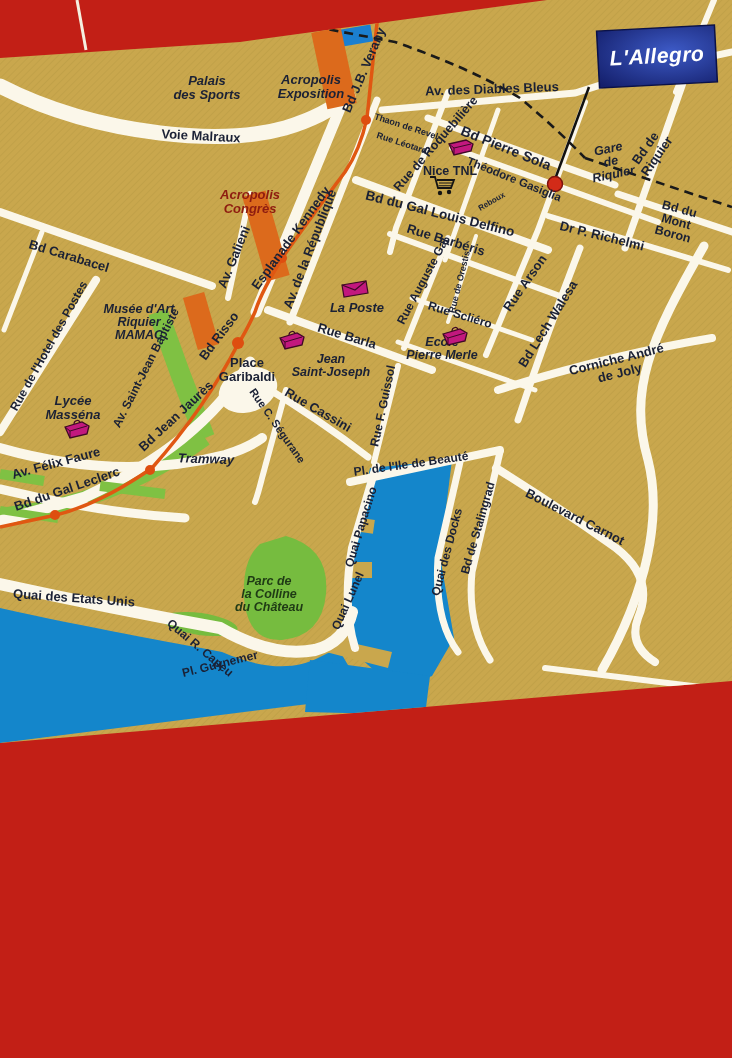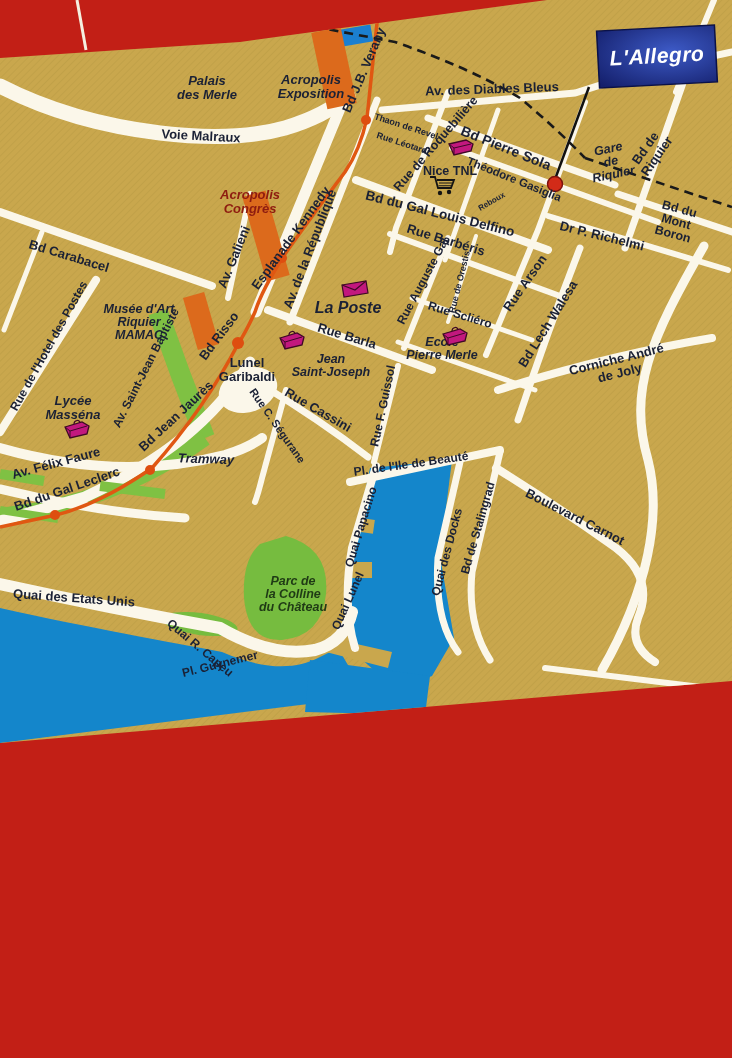--- a/index.html
+++ b/index.html
@@ -179,40 +179,40 @@
       <div class="lbl street" style="left: 411px; top: 464px; font-size: 12px; transform: translate(-50%, -50%) rotate(-8deg);">Pl. de l'Ile de Beauté</div>
       <div class="lbl street" style="left: 361px; top: 527px; font-size: 12px; transform: translate(-50%, -50%) rotate(-73deg);">Quai Papacino</div>
       <div class="lbl street" style="left: 348px; top: 601px; font-size: 12px; transform: translate(-50%, -50%) rotate(-66deg);">Quai Lunel</div>
       <div class="lbl street" style="left: 447px; top: 552px; font-size: 12px; transform: translate(-50%, -50%) rotate(-75deg);">Quai des Docks</div>
       <div class="lbl street" style="left: 478px; top: 528px; font-size: 12px; transform: translate(-50%, -50%) rotate(-74deg);">Bd de Stalingrad</div>
       <div class="lbl street" style="left: 74px; top: 598px; font-size: 13px; transform: translate(-50%, -50%) rotate(4deg);">Quai des Etats Unis</div>
       <div class="lbl street" style="left: 200px; top: 648px; font-size: 12px; transform: translate(-50%, -50%) rotate(40deg);">Quai R. Capeu</div>
       <div class="lbl street" style="left: 220px; top: 664px; font-size: 12px; transform: translate(-50%, -50%) rotate(-14deg);">Pl. Guynemer</div>
       <div class="lbl street" style="left: 347px; top: 336px; font-size: 13px; transform: translate(-50%, -50%) rotate(17deg);">Rue Barla</div>
       <div class="lbl poi" style="left: 207px; top: 88px; font-size: 13px; transform: translate(-50%, -50%) rotate(0deg);">Palais
-des Merle</div>
+des Sports</div>
       <div class="lbl poi" style="left: 311px; top: 87px; font-size: 13px; transform: translate(-50%, -50%) rotate(0deg);">Acropolis
 Exposition</div>
       <div class="lbl poi" style="left: 250px; top: 202px; font-size: 13px; transform: translate(-50%, -50%) rotate(0deg); color: rgb(142, 28, 16);">Acropolis
 Congrès</div>
       <div class="lbl poi" style="left: 139px; top: 322px; font-size: 12.5px; transform: translate(-50%, -50%) rotate(0deg);">Musée d'Art
 Riquier
 MAMAC</div>
       <div class="lbl poi" style="left: 73px; top: 408px; font-size: 13px; transform: translate(-50%, -50%) rotate(0deg); text-align: center;">Lycée
 Masséna</div>
       <div class="lbl poi up" style="left: 450px; top: 171px; font-size: 12.5px; transform: translate(-50%, -50%) rotate(0deg);">Nice TNL</div>
-      <div class="lbl poi" style="left: 348px; top: 308px; font-size: 16px; transform: translate(-50%, -50%) rotate(0deg); text-align: center;">La Poste</div>
+      <div class="lbl poi" style="left: 357px; top: 308px; font-size: 13px; transform: translate(-50%, -50%) rotate(0deg); text-align: center;">La Poste</div>
       <div class="lbl poi" style="left: 331px; top: 366px; font-size: 12.5px; transform: translate(-50%, -50%) rotate(0deg);">Jean
 Saint-Joseph</div>
       <div class="lbl poi" style="left: 442px; top: 349px; font-size: 12.5px; transform: translate(-50%, -50%) rotate(0deg);">Ecole
 Pierre Merle</div>
-      <div class="lbl poi up" style="left: 247px; top: 370px; font-size: 13px; transform: translate(-50%, -50%) rotate(0deg);">Lunel
+      <div class="lbl poi up" style="left: 247px; top: 370px; font-size: 13px; transform: translate(-50%, -50%) rotate(0deg);">Place
 Garibaldi</div>
       <div class="lbl poi" style="left: 206px; top: 459px; font-size: 13px; transform: translate(-50%, -50%) rotate(2deg);">Tramway</div>
-      <div class="lbl poi" style="left: 293px; top: 594px; font-size: 12.5px; transform: translate(-50%, -50%) rotate(0deg); color: rgb(31, 58, 21);">Parc de
+      <div class="lbl poi" style="left: 269px; top: 594px; font-size: 12.5px; transform: translate(-50%, -50%) rotate(0deg); color: rgb(31, 58, 21);">Parc de
 la Colline
 du Château</div>
       <div class="lbl poi" style="left: 611px; top: 162px; font-size: 12.5px; transform: translate(-50%, -50%) rotate(-12deg);">Gare
 de
 Riquier</div>
       <div class="icon" style="left: 77px; top: 431px;"><svg width="30" height="24" viewBox="0 0 30 24">
           <path d="M3 10 L20 5 L27 9 L25 17 L8 21 Z" fill="#C2187E" stroke="#3E0925" stroke-width="1.3"></path>
           <path d="M3 10 L8 14 L8 21 M8 14 L25 9" stroke="#3E0925" stroke-width="1" fill="none"></path>
           <path d="M12 7 C12 3 18 2 18 6" stroke="#3E0925" stroke-width="1.2" fill="none"></path>
         </svg></div>

